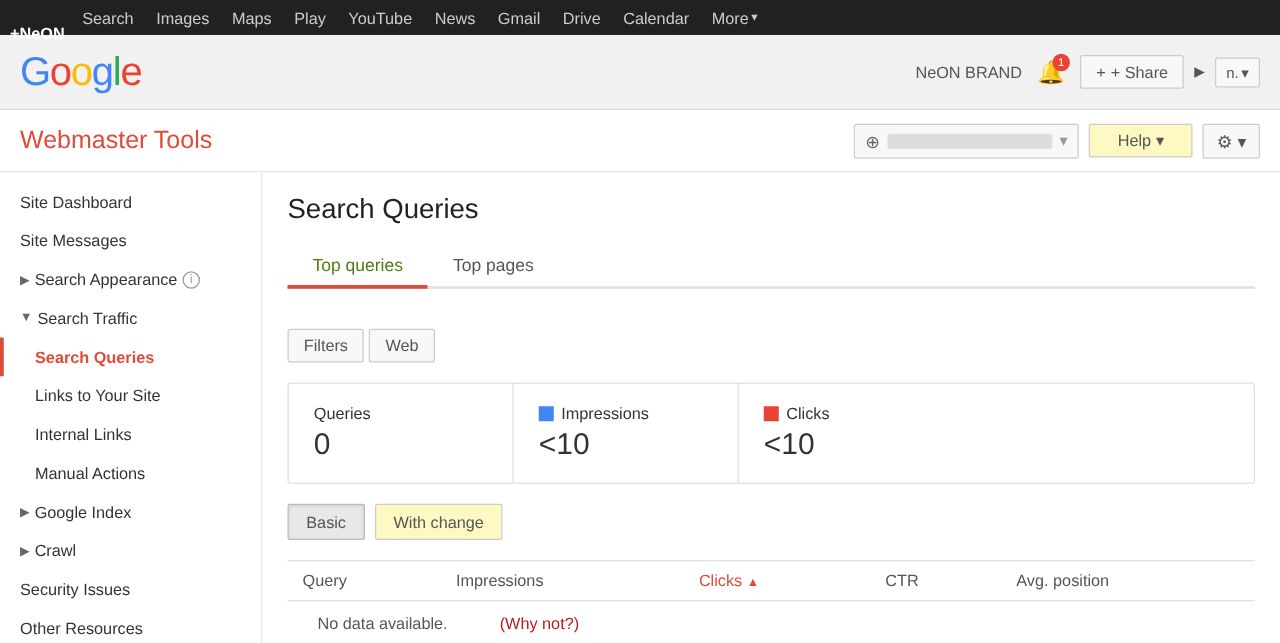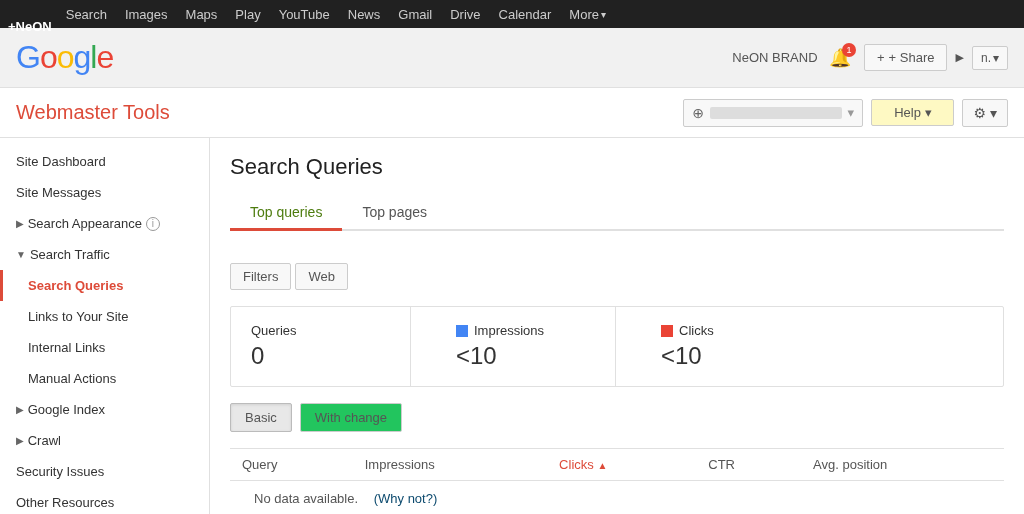--- a/index.html
+++ b/index.html
@@ -277,21 +277,20 @@
       font-size: 13px;
       color: #555;
     }
 
     
     .stats-row {
       display: flex;
       border: 1px solid #e0e0e0;
       border-radius: 2px;
       margin-bottom: 16px;
-      gap: 25px;
     }
     .stat-card {
       padding: 16px 20px;
       min-width: 180px;
       border-right: 1px solid #e0e0e0;
     }
     .stat-card:last-child { border-right: none; }
     .stat-label {
       font-size: 13px;
       color: #333;
@@ -317,21 +316,21 @@
     }
 
     
     .action-bar {
       display: flex;
       gap: 8px;
       margin-bottom: 16px;
     }
     .action-btn {
       border: 1px solid #ccc;
-      background: #22c55e;
+      background: #fef9c3;
       border-radius: 2px;
       padding: 6px 14px;
       cursor: pointer;
       font-size: 13px;
       color: #555;
     }
     .action-btn.active-btn {
       background: #e8e8e8;
       border-color: #bbb;
       box-shadow: inset 0 1px 3px rgba(0,0,0,0.1);
@@ -359,23 +358,24 @@
       font-size: 13px;
       color: #333;
       border-bottom: 1px solid #f0f0f0;
     }
     .no-data {
       font-size: 13px;
       color: #555;
       padding: 8px 12px;
     }
     .why-not {
-      color: #0c4a6e;
+      color: #b91c1c;
       cursor: pointer;
       text-decoration: none;
+      margin-left: 26px;
     }
 
     .divider-line {
       border: none;
       border-top: 1px solid #e0e0e0;
       margin: 0;
     }
   </style>
 </head>
 <body>

